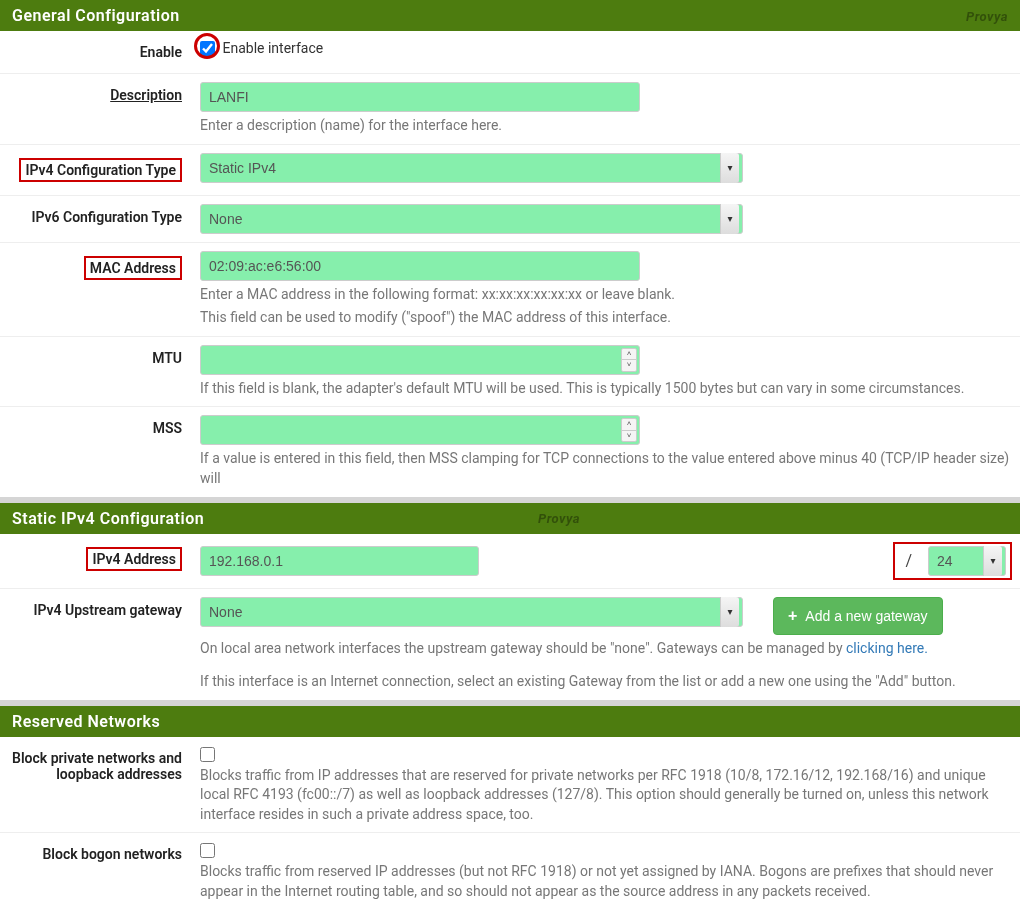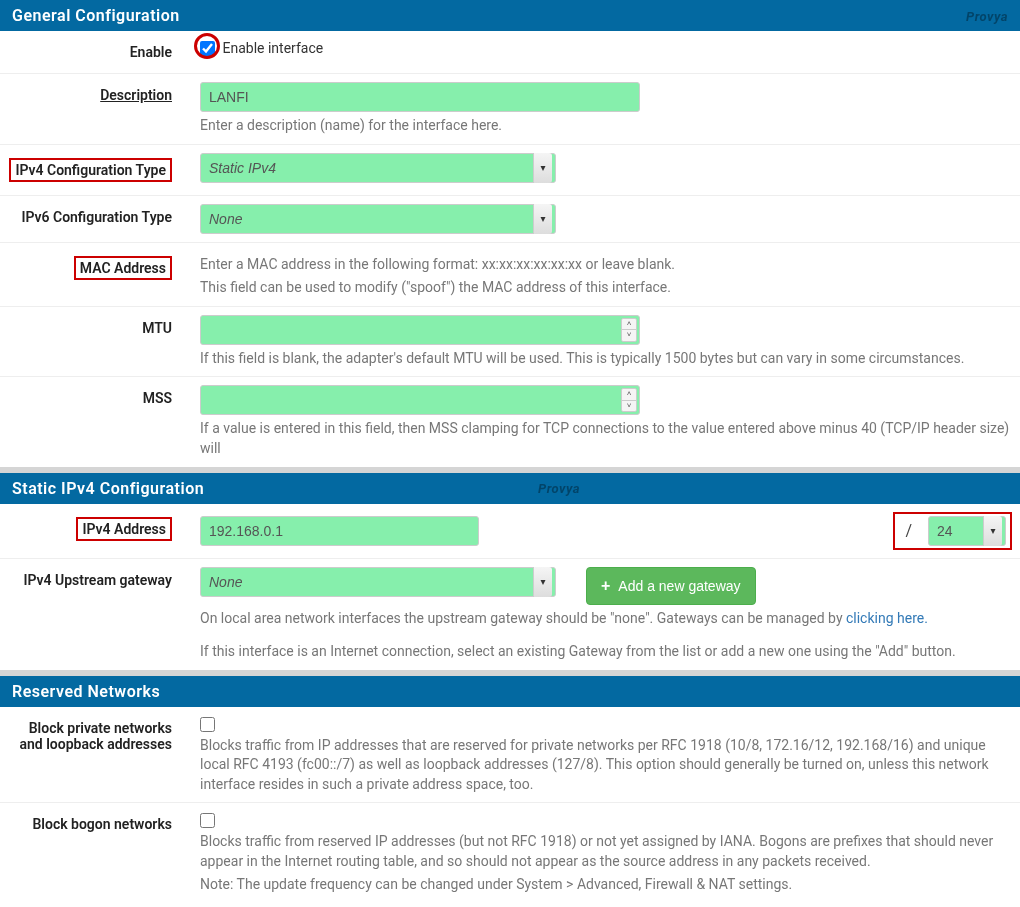--- a/index.html
+++ b/index.html
@@ -4,21 +4,21 @@
 <style>
   * { box-sizing: border-box; margin: 0; padding: 0; }
   body {
     font-family: -apple-system, BlinkMacSystemFont, "Segoe UI", Roboto, Helvetica, Arial, sans-serif;
     font-size: 14px;
     color: #333;
     background: #fff;
     width: 1020px;
   }
   .panel-header {
-    background: #0369a1;
+    background: #4d7c0f;
     color: #fff;
     padding: 6px 12px;
     font-size: 16px;
     font-weight: 600;
     letter-spacing: 0.5px;
     position: relative;
   }
   .watermark {
     position: absolute;
     right: 12px;
@@ -32,21 +32,21 @@
   .form-row {
     display: flex;
     padding: 8px 0;
     border-top: 1px solid #eee;
     align-items: flex-start;
   }
   .form-row:first-of-type { border-top: none; }
   .form-label {
     width: 200px;
     text-align: right;
-    padding: 5px 28px 5px 4px;
+    padding: 5px 18px 5px 4px;
     font-weight: 600;
     color: #222;
     flex-shrink: 0;
   }
   .form-label.boxed span {
     border: 2px solid #c00;
     padding: 2px 4px;
     display: inline-block;
   }
   .form-label.underlined span {
@@ -65,21 +65,21 @@
     height: 30px;
     border: 1px solid #ccc;
     border-radius: 3px;
     padding: 4px 8px;
     font-size: 14px;
     background: #86efac;
     color: #555;
   }
   .w440 { width: 440px; }
   .w330 { width: 279px; }
-  .w450 { width: 356px; font-style: italic; }
+  .w450 { width: 543px; }
   .wnum { width: 440px; }
   .select-wrap {
     display: inline-block;
     position: relative;
   }
   select {
     appearance: none;
     -webkit-appearance: none;
     padding-right: 24px;
   }
@@ -233,20 +233,21 @@
         <select class="w450">
           <option>None</option>
         </select>
       </span>
     </div>
   </div>
 
   <div class="form-row">
     <div class="form-label boxed"><span>MAC Address</span></div>
     <div class="form-content">
+      <input type="text" class="w440" value="02:09:ac:e6:56:00" style="">
       <div class="help-text">Enter a MAC address in the following format: xx:xx:xx:xx:xx:xx or leave blank.</div>
       <div class="help-text">This field can be used to modify ("spoof") the MAC address of this interface.</div>
     </div>
   </div>
 
   <div class="form-row">
     <div class="form-label"><span>MTU</span></div>
     <div class="form-content">
       <span class="num-wrap">
         <input type="text" class="wnum" value="" style="">

